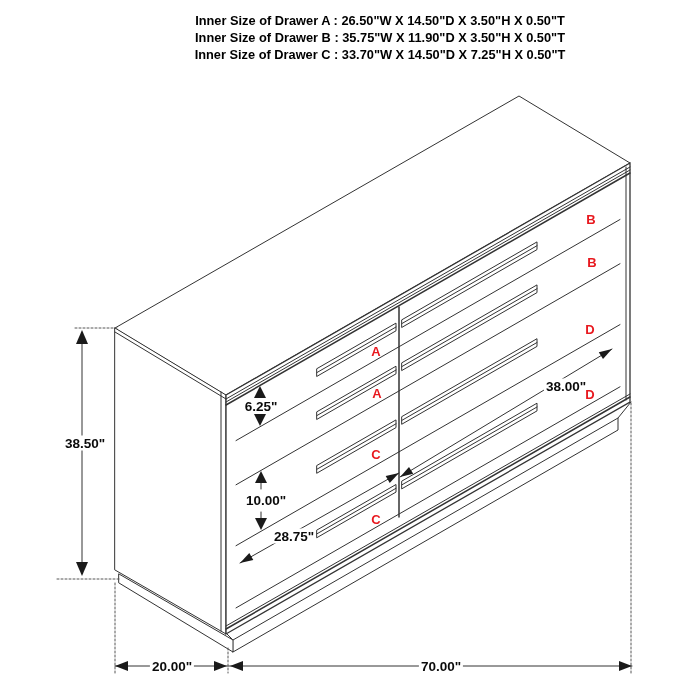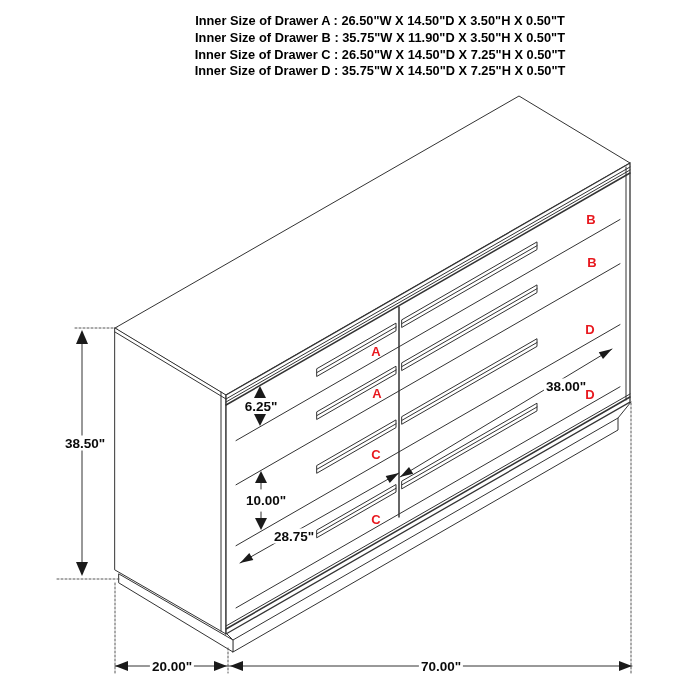--- a/index.html
+++ b/index.html
@@ -114,22 +114,21 @@
         <polygon points="227,666 214,661 214,671"></polygon>
         <polygon points="230,666 243,661 243,671"></polygon>
         <polygon points="632,666 619,661 619,671"></polygon>
       </g>
     </g>
   </svg>
 
   <div class="hdr">
     <div>Inner Size of Drawer A : 26.50"W X 14.50"D X 3.50"H X 0.50"T</div>
     <div>Inner Size of Drawer B : 35.75"W X 11.90"D X 3.50"H X 0.50"T</div>
-    <div>Inner Size of Drawer C : 26.50"W X 14.50"D X 7.25"H X 0.50"T</div>
-    <div>Inner Size of Drawer D : 35.75"W X 14.50"D X 7.25"H X 0.50"T</div>
+    <div>Inner Size of Drawer C : 33.70"W X 14.50"D X 7.25"H X 0.50"T</div>
   </div>
 
   <div class="label dim" style="left:85px;top:443px">38.50"</div>
   <div class="label dim" style="left:261px;top:406px">6.25"</div>
   <div class="label dim" style="left:266px;top:500px">10.00"</div>
   <div class="label dim" style="left:294px;top:536px">28.75"</div>
   <div class="label dim" style="left:566px;top:386px">38.00"</div>
   <div class="label dim" style="left:172px;top:666px">20.00"</div>
   <div class="label dim" style="left:441px;top:666px">70.00"</div>
 

